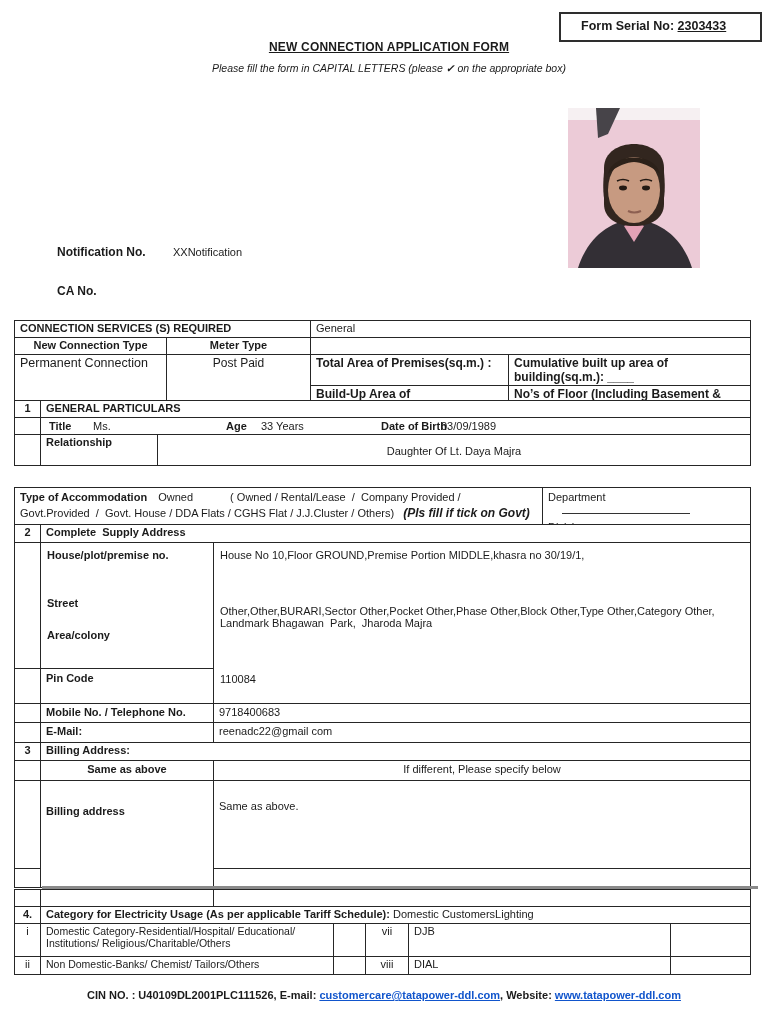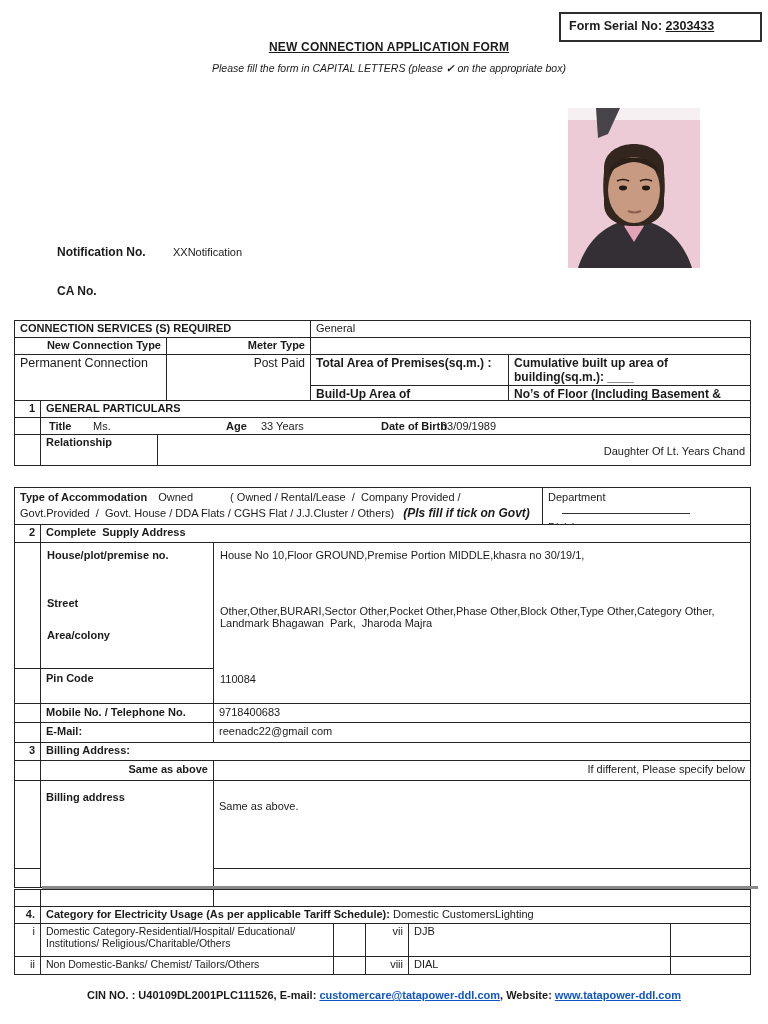--- a/index.html
+++ b/index.html
@@ -3,34 +3,34 @@
 <meta charset="utf-8">
 <style>
   * { box-sizing: border-box; margin: 0; padding: 0; }
   html,body { background:#ffffff; }
   .page {
     position: relative; width: 768px; height: 1024px; background:#fff;
     font-family: "Liberation Sans", sans-serif; color:#1b1b1b; overflow:hidden;
   }
   .b { font-weight: bold; }
   .i { font-style: italic; }
-  .c { text-align: right; }
+  .c { text-align: center; }
   .u { text-decoration: underline; }
   .pre { white-space: pre-wrap; }
   .t10 { font-size:12px; }
 
   
   .logo { position:absolute; left:90px; top:20px; width:110px; text-align:center; }
   .logo-text { font-size:13px; font-weight:bold; color:#27439a; letter-spacing:0px; margin-top:1px; }
   .logo-text .rest { color:#2c4da5; }
   .titleblock { position:absolute; left:184px; top:40px; width:410px; text-align:center; }
   .main-title { font-size:12px; font-weight:bold; text-decoration:underline; letter-spacing:0.2px; }
   .subtitle { font-size:10.5px; font-style:italic; margin-top:8px; }
   .serialbox { position:absolute; left:559px; top:12px; width:203px; height:30px;
-    border:2px solid #2e2e2e; font-size:12.5px; font-weight:bold; padding:5px 8px; white-space:nowrap; }
+    border:2px solid #2e2e2e; font-size:12.5px; font-weight:bold; padding:5px 20px; white-space:nowrap; }
 
   
   .photo { position:absolute; left:568px; top:108px; width:132px; height:160px; }
 
   
   .notif { position:absolute; left:57px; top:245px; font-size:12px; }
   .notif .lbl { font-weight:bold; }
   .notif .val { position:absolute; left:116px; top:1px; font-weight:normal; font-size:11px; white-space:nowrap; }
   .cano { position:absolute; left:57px; top:284px; font-size:12px; font-weight:bold; }
 
@@ -147,21 +147,21 @@
         <span class="abs" style="left:52px; top:2px;">Ms.</span>
         <span class="abs b" style="left:185px; top:2px;text-align:right;">Age</span>
         <span class="abs" style="left:220px; top:2px;">33 Years</span>
         <span class="abs b" style="left:308px; top:2px;padding-left:32px;">Date of Birth</span>
         <span class="abs" style="left:400px; top:2px;">03/09/1989</span>
       </td>
     </tr>
     <tr>
       <td style="height:31px;"></td>
       <td class="b">Relationship</td>
-      <td class="c" style="padding-top:10px;">Daughter Of Lt. Years Chand</td>
+      <td class="c" style="padding-top:10px;">Daughter Of Lt. Daya Majra</td>
     </tr>
   </tbody>
     </table>
 
   <table class="tblAcc">
     <colgroup>
         <col style="width:528px">
         <col style="width:208px">
       </colgroup>
     <tbody>
@@ -241,21 +241,21 @@
       <td class="b c" style="height:18px;">3</td>
       <td colspan="2" class="b">Billing Address:</td>
     </tr>
     <tr>
       <td style="height:20px;"></td>
       <td class="b c" style="padding-top:2px;">Same as above</td>
       <td class="c" style="padding-top:2px;">If different, Please specify below</td>
     </tr>
     <tr>
       <td style="height:88px;"></td>
-      <td rowspan="2" class="b" style="padding-top:10px;">Billing address</td>
+      <td rowspan="2" class="b" style="padding-top:24px;">Billing address</td>
       <td>
         <div style="margin-top:18px;">Same as above.</div>
       </td>
     </tr>
     <tr>
       <td style="height:19px;"></td>
       <td></td>
     </tr>
   </tbody>
     </table>

